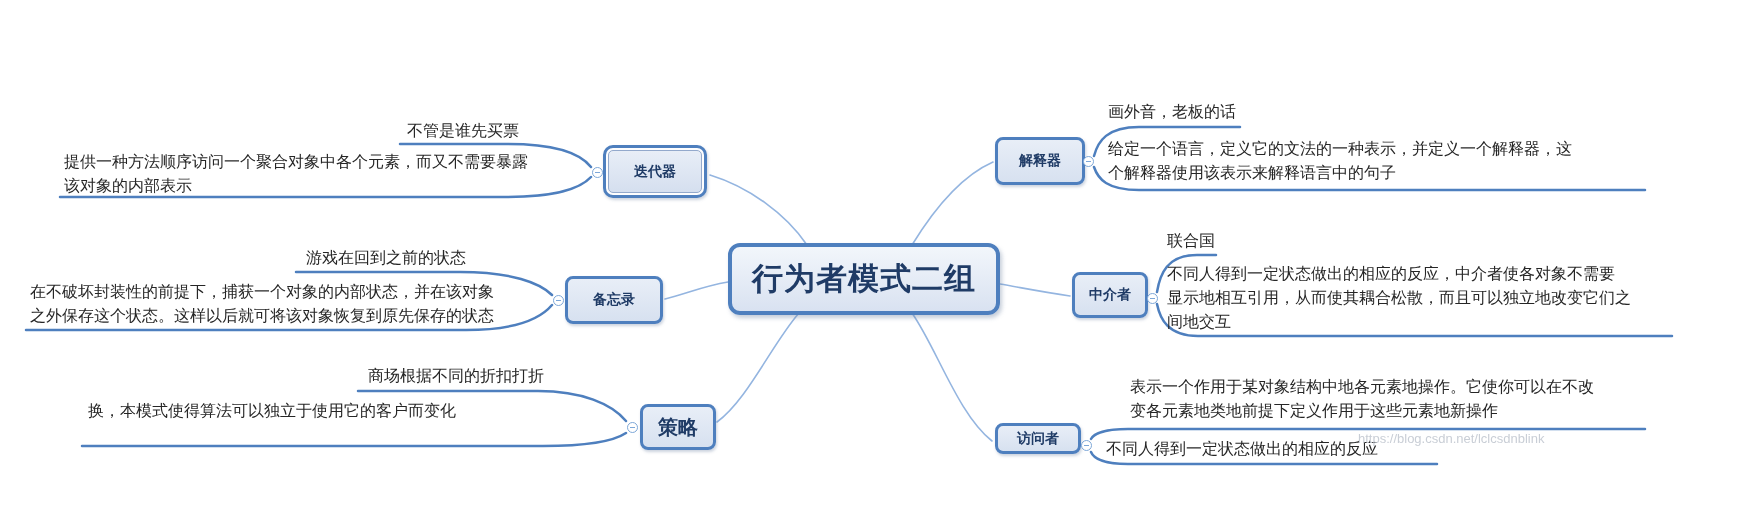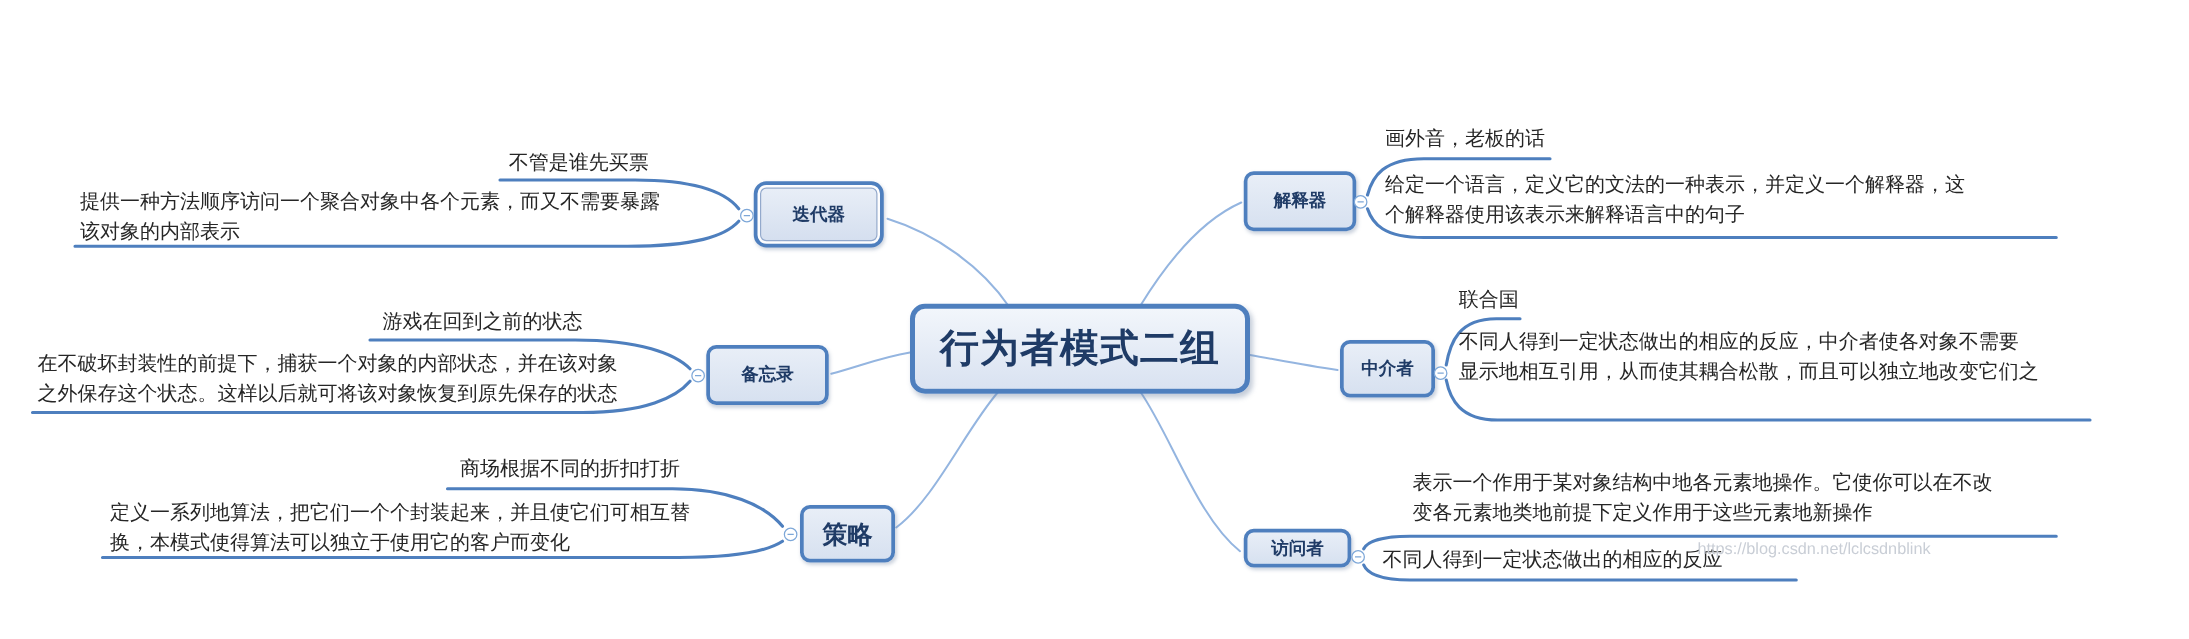--- a/index.html
+++ b/index.html
@@ -109,21 +109,20 @@
     <div>之外保存这个状态。这样以后就可将该对象恢复到原先保存的状态</div>
   </div>
 
   <div class="node" style="left:640px; top:404px; width:76px; height:46px; font-size:20px;">
     <span>策略</span>
   </div>
   <div class="ann" style="left:368px; top:364px;">
     <div>商场根据不同的折扣打折</div>
   </div>
   <div class="ann" style="left:88px; top:399px;">
-    <div>定义一系列地算法，把它们一个个封装起来，并且使它们可相互替</div>
     <div>换，本模式使得算法可以独立于使用它的客户而变化</div>
   </div>
 
   <div class="node" style="left:995px; top:137px; width:90px; height:48px;">
     <span>解释器</span>
   </div>
   <div class="ann" style="left:1108px; top:100px;">
     <div>画外音，老板的话</div>
   </div>
   <div class="ann" style="left:1108px; top:137px;">
@@ -133,20 +132,21 @@
 
   <div class="node" style="left:1072px; top:272px; width:76px; height:46px;">
     <span>中介者</span>
   </div>
   <div class="ann" style="left:1167px; top:229px;text-align:right;">
     <div>联合国</div>
   </div>
   <div class="ann" style="left:1167px; top:262px;">
     <div>不同人得到一定状态做出的相应的反应，中介者使各对象不需要</div>
     <div>显示地相互引用，从而使其耦合松散，而且可以独立地改变它们之</div>
+    <div>间地交互</div>
   </div>
 
   <div class="node" style="left:995px; top:423px; width:86px; height:31px;">
     <span>访问者</span>
   </div>
   <div class="ann" style="left:1106px; top:375px;margin-left:24px;">
     <div>表示一个作用于某对象结构中地各元素地操作。它使你可以在不改</div>
     <div>变各元素地类地前提下定义作用于这些元素地新操作</div>
   </div>
   <div class="ann" style="left:1106px; top:437px;">

